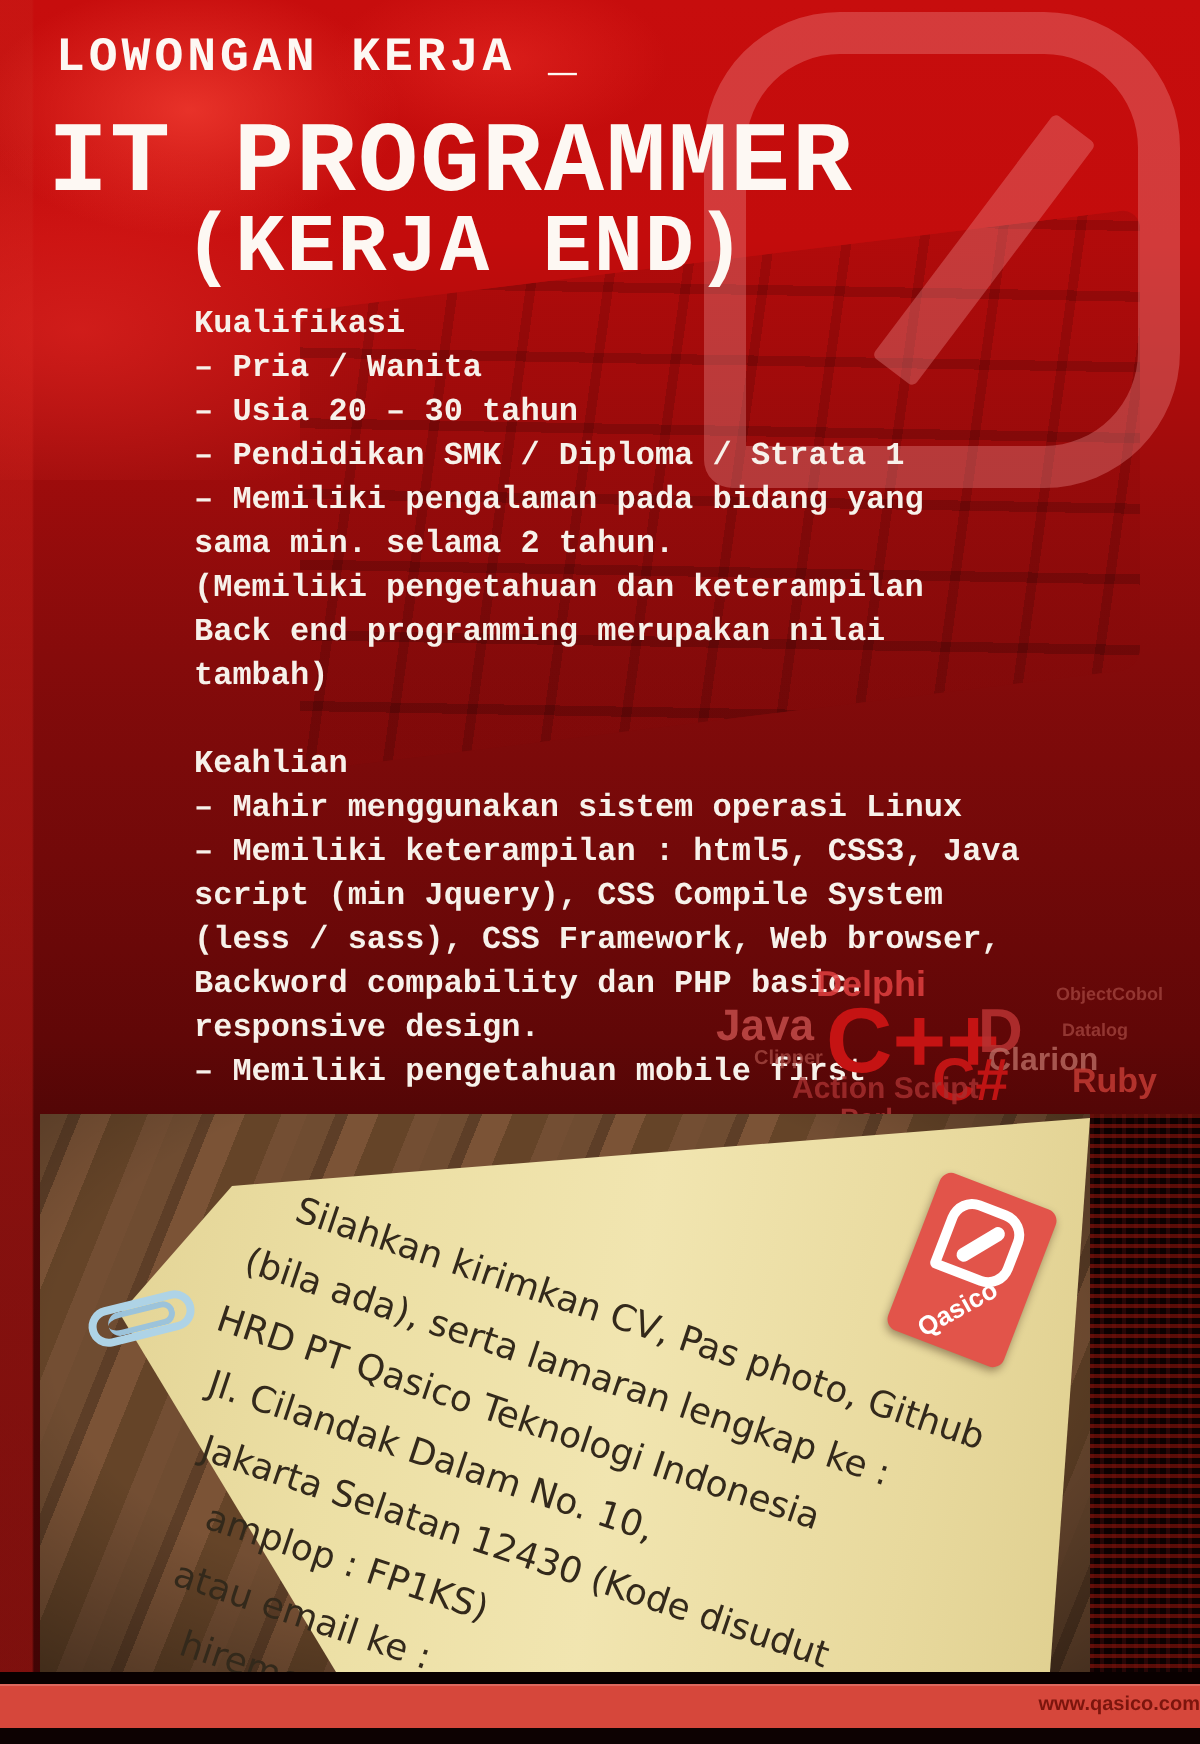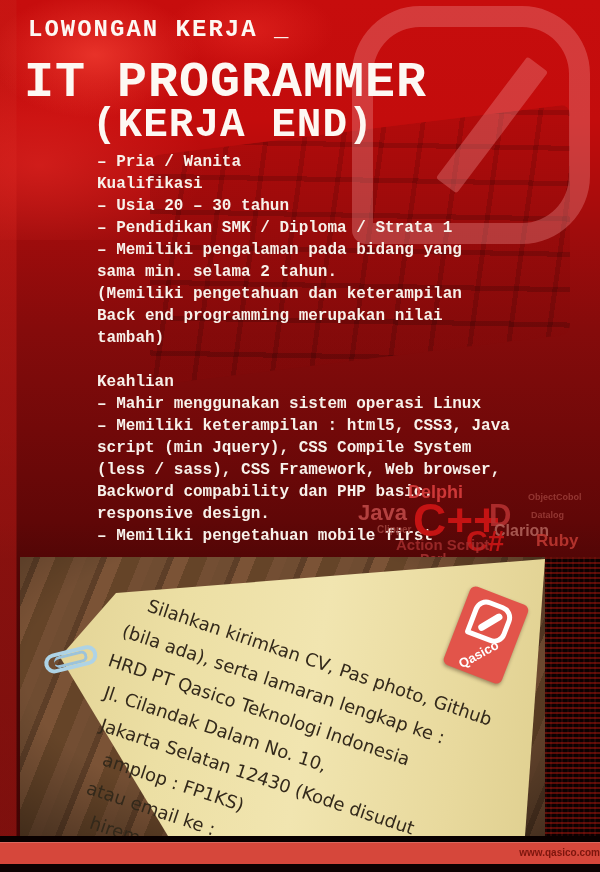--- a/index.html
+++ b/index.html
@@ -111,22 +111,22 @@
 
   <div class="wm">
     <div class="wm-slash"></div>
   </div>
 
   <div class="eyebrow">LOWONGAN KERJA _</div>
   <div class="title1">IT PROGRAMMER</div>
   <div class="title2">(KERJA END)</div>
 
   <div class="copy q-block">
+    <div class="ln">Kualifikasi</div>
     <div class="ln">– Pria / Wanita</div>
-    <div class="ln">Kualifikasi</div>
     <div class="ln">– Usia 20 – 30 tahun</div>
     <div class="ln">– Pendidikan SMK / Diploma / Strata 1</div>
     <div class="ln">– Memiliki pengalaman pada bidang yang</div>
     <div class="ln">sama min. selama 2 tahun.</div>
     <div class="ln">(Memiliki pengetahuan dan keterampilan</div>
     <div class="ln">Back end programming merupakan nilai</div>
     <div class="ln">tambah)</div>
   </div>
 
   <div class="copy s-block">

